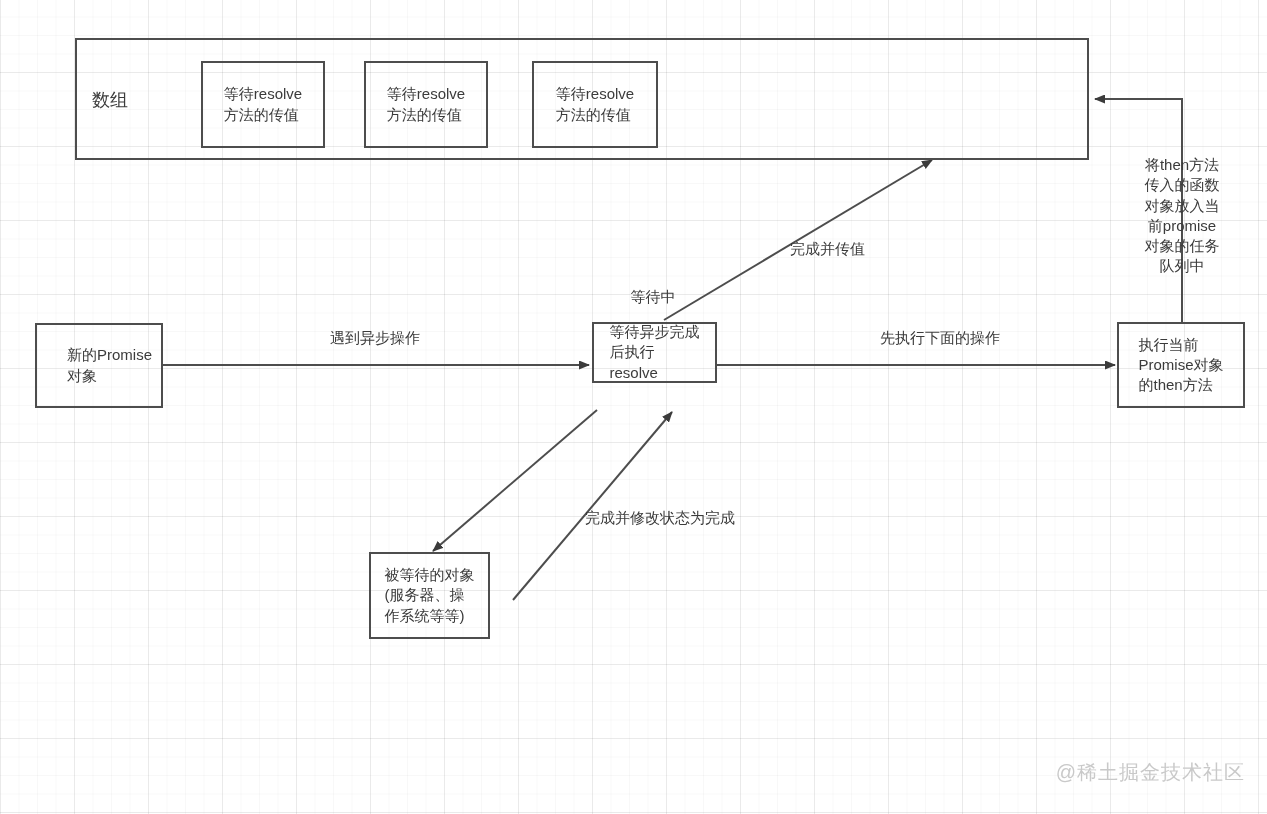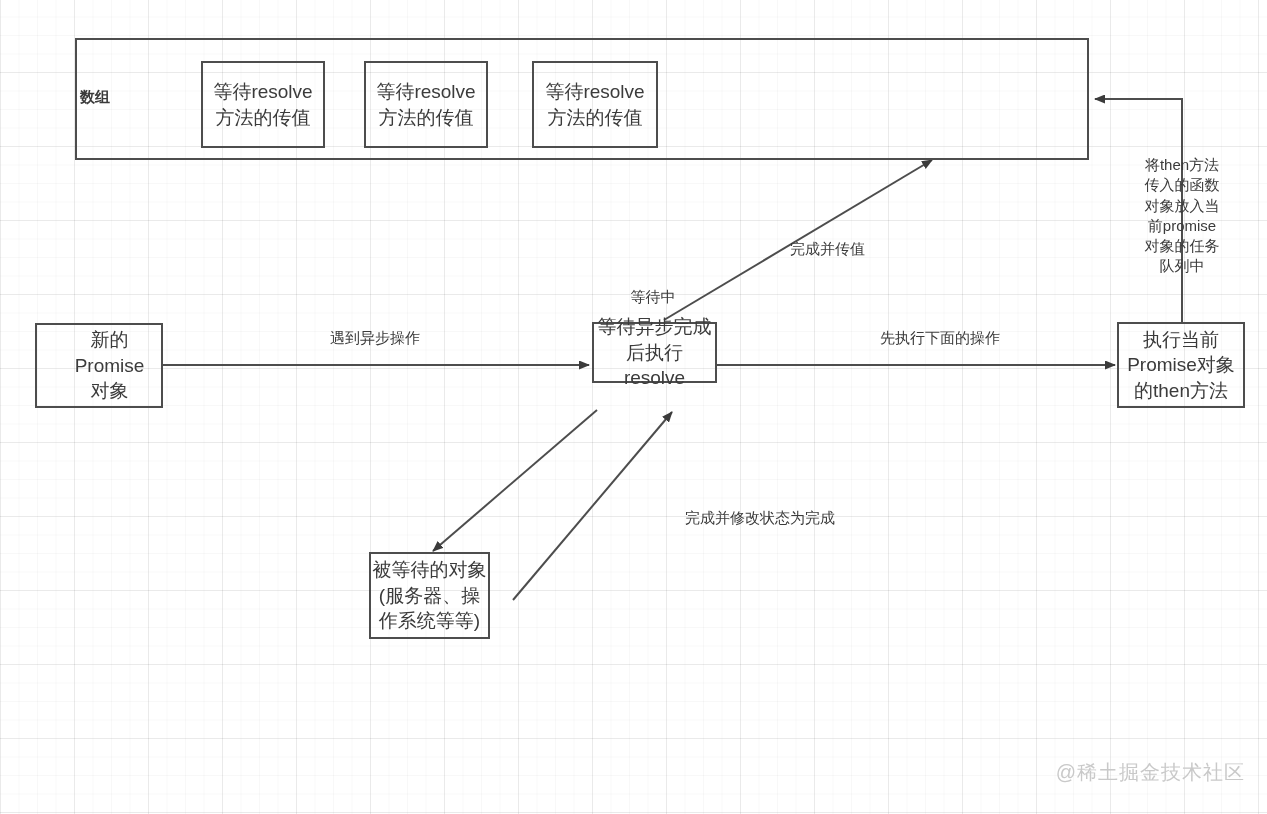--- a/index.html
+++ b/index.html
@@ -23,38 +23,37 @@
     font-family: "Liberation Sans", "DejaVu Sans", sans-serif;
   }
   .node {
     position: absolute;
     box-sizing: border-box;
     border: 2px solid #4d4d4d;
     background: transparent;
     display: flex;
     align-items: center;
     justify-content: center;
-    text-align: center;
+    text-align: left;
     color: #3b3b3b;
-    font-size: 19px;
+    font-size: 15px;
     line-height: 1.35;
     white-space: pre-line;
     z-index: 3;
   }
   .node-array {
     justify-content: flex-start;
   }
   .array-label {
     position: absolute;
-    left: 80px;
+    left: 92px;
     top: 88px;
     color: #3b3b3b;
-    font-size: 15px;
+    font-size: 18px;
     z-index: 4;
-    font-weight: bold;
   }
   .edge-label {
     position: absolute;
     color: #3b3b3b;
     font-size: 15px;
     line-height: 1.35;
     text-align: center;
     white-space: pre-line;
     z-index: 5;
   }
@@ -128,21 +127,21 @@
   <div class="node" style="left:369px; top:552px; width:121px; height:87px;">被等待的对象
 (服务器、操
 作系统等等)</div>
 
   <div class="edge-label" style="left:255px; top:328px; width:240px;">遇到异步操作</div>
 
   <div class="edge-label" style="left:790px; top:239px; width:140px; text-align:left;">完成并传值</div>
 
   <div class="edge-label" style="left:800px; top:328px; width:280px;">先执行下面的操作</div>
 
-  <div class="edge-label" style="left:585px; top:508px; width:250px; text-align:right;">完成并修改状态为完成</div>
+  <div class="edge-label" style="left:585px; top:508px; width:250px; text-align:left;">完成并修改状态为完成</div>
 
   <div class="edge-label" style="left:1132px; top:155px; width:100px;">将then方法
 传入的函数
 对象放入当
 前promise
 对象的任务
 队列中</div>
 
   <div class="watermark">@稀土掘金技术社区</div>
 

